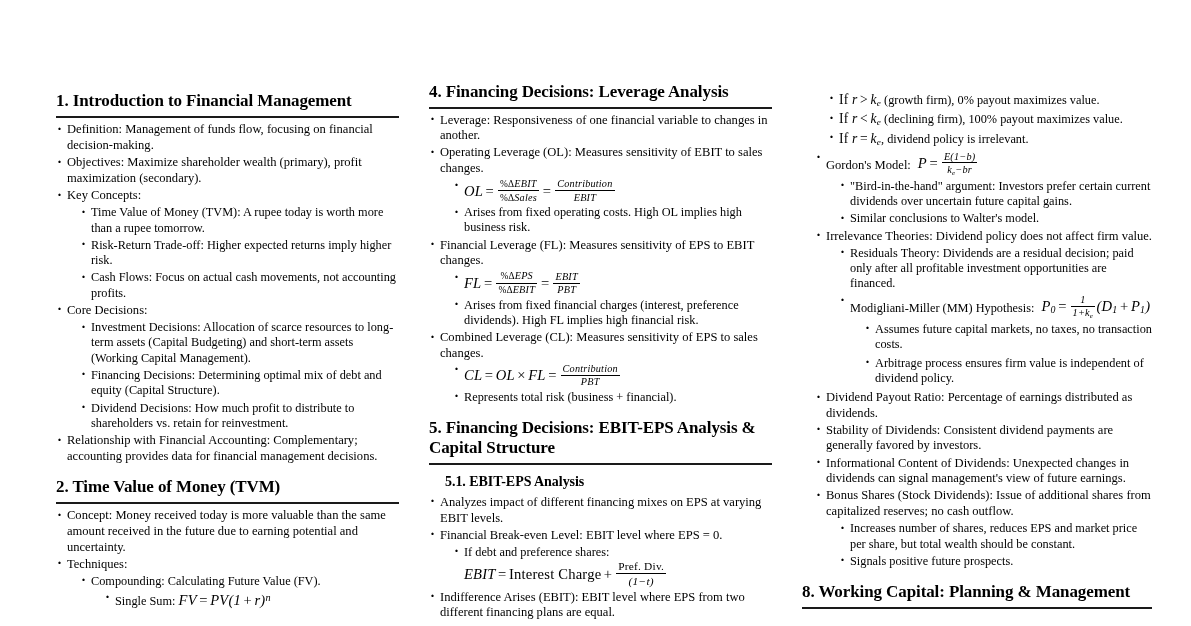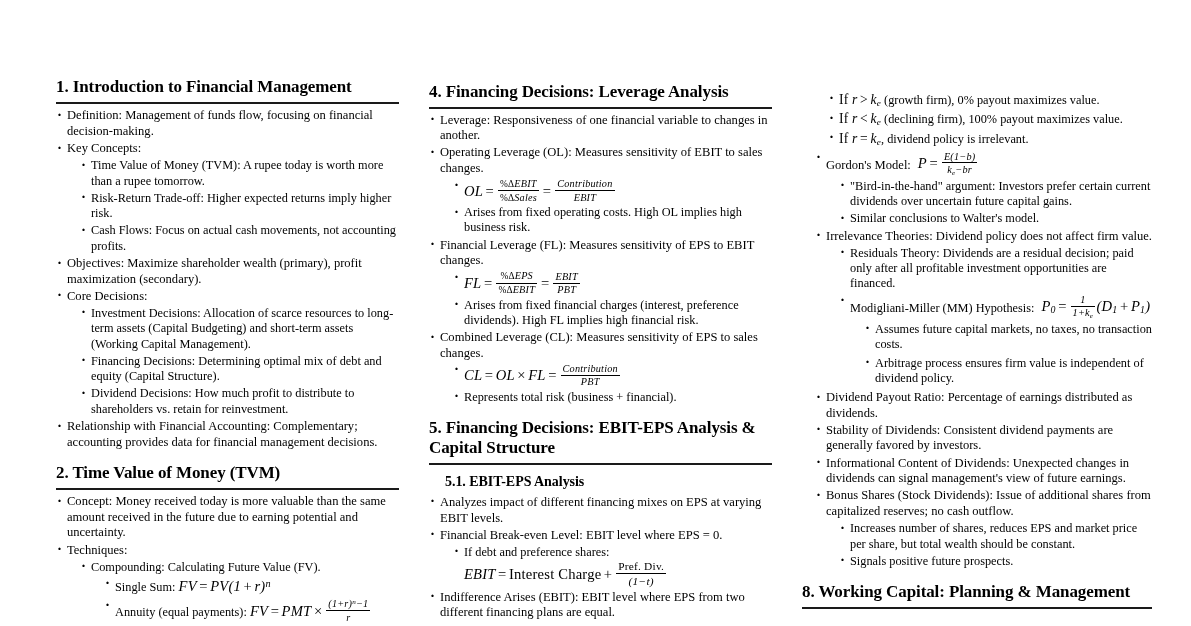--- a/index.html
+++ b/index.html
@@ -116,35 +116,35 @@
 
     <div class="col col1">
 
       <h1 class="sec">1. Introduction to Financial Management</h1>
 
       <ul class="lvl1">
         <li>
           <b>Definition:</b><span> Management of funds flow, focusing on financial decision-making.</span>
         </li>
         <li>
+          <b>Objectives:</b><span> Maximize shareholder wealth (primary), profit maximization (secondary).</span>
+        </li>
+        <li>
           <b>Key Concepts:</b>
           <ul class="lvl2">
             <li>
               <b>Time Value of Money (TVM):</b><span> A rupee today is worth more than a rupee tomorrow.</span>
             </li>
             <li>
               <b>Risk-Return Trade-off:</b><span> Higher expected returns imply higher risk.</span>
             </li>
             <li>
               <b>Cash Flows:</b><span> Focus on actual cash movements, not accounting profits.</span>
             </li>
           </ul>
-        </li>
-        <li>
-          <b>Objectives:</b><span> Maximize shareholder wealth (primary), profit maximization (secondary).</span>
         </li>
         <li>
           <b>Core Decisions:</b>
           <ul class="lvl2">
             <li>
               <b>Investment Decisions:</b><span> Allocation of scarce resources to long-term assets (Capital Budgeting) and short-term assets (Working Capital Management).</span>
             </li>
             <li>
               <b>Financing Decisions:</b><span> Determining optimal mix of debt and equity (Capital Structure).</span>
             </li>
@@ -166,24 +166,20 @@
         </li>
         <li>
           <b>Techniques:</b>
           <ul class="lvl2">
             <li>
               <b>Compounding:</b><span> Calculating Future Value (FV).</span>
               <ul class="lvl3">
                 <li>
                   <span>Single Sum:</span>
                   <span class="math mathbig">FV<span class="op">=</span>PV(1<span class="op">+</span>r)<sup class="sm">n</sup></span>
-                </li>
-                <li>
-                  <span>Annuity (equal payments):</span>
-                  <span class="math mathbig">FV<span class="op">=</span>PMT<span class="op">×</span><span class="frac"><span class="num">(1+<i>r</i>)<sup class="sm">n</sup>−1</span><span class="den">r</span></span></span>
                 </li>
               </ul>
             </li>
 
           </ul>
         </li>
       </ul>
     </div>
 
     <div class="col col2">

